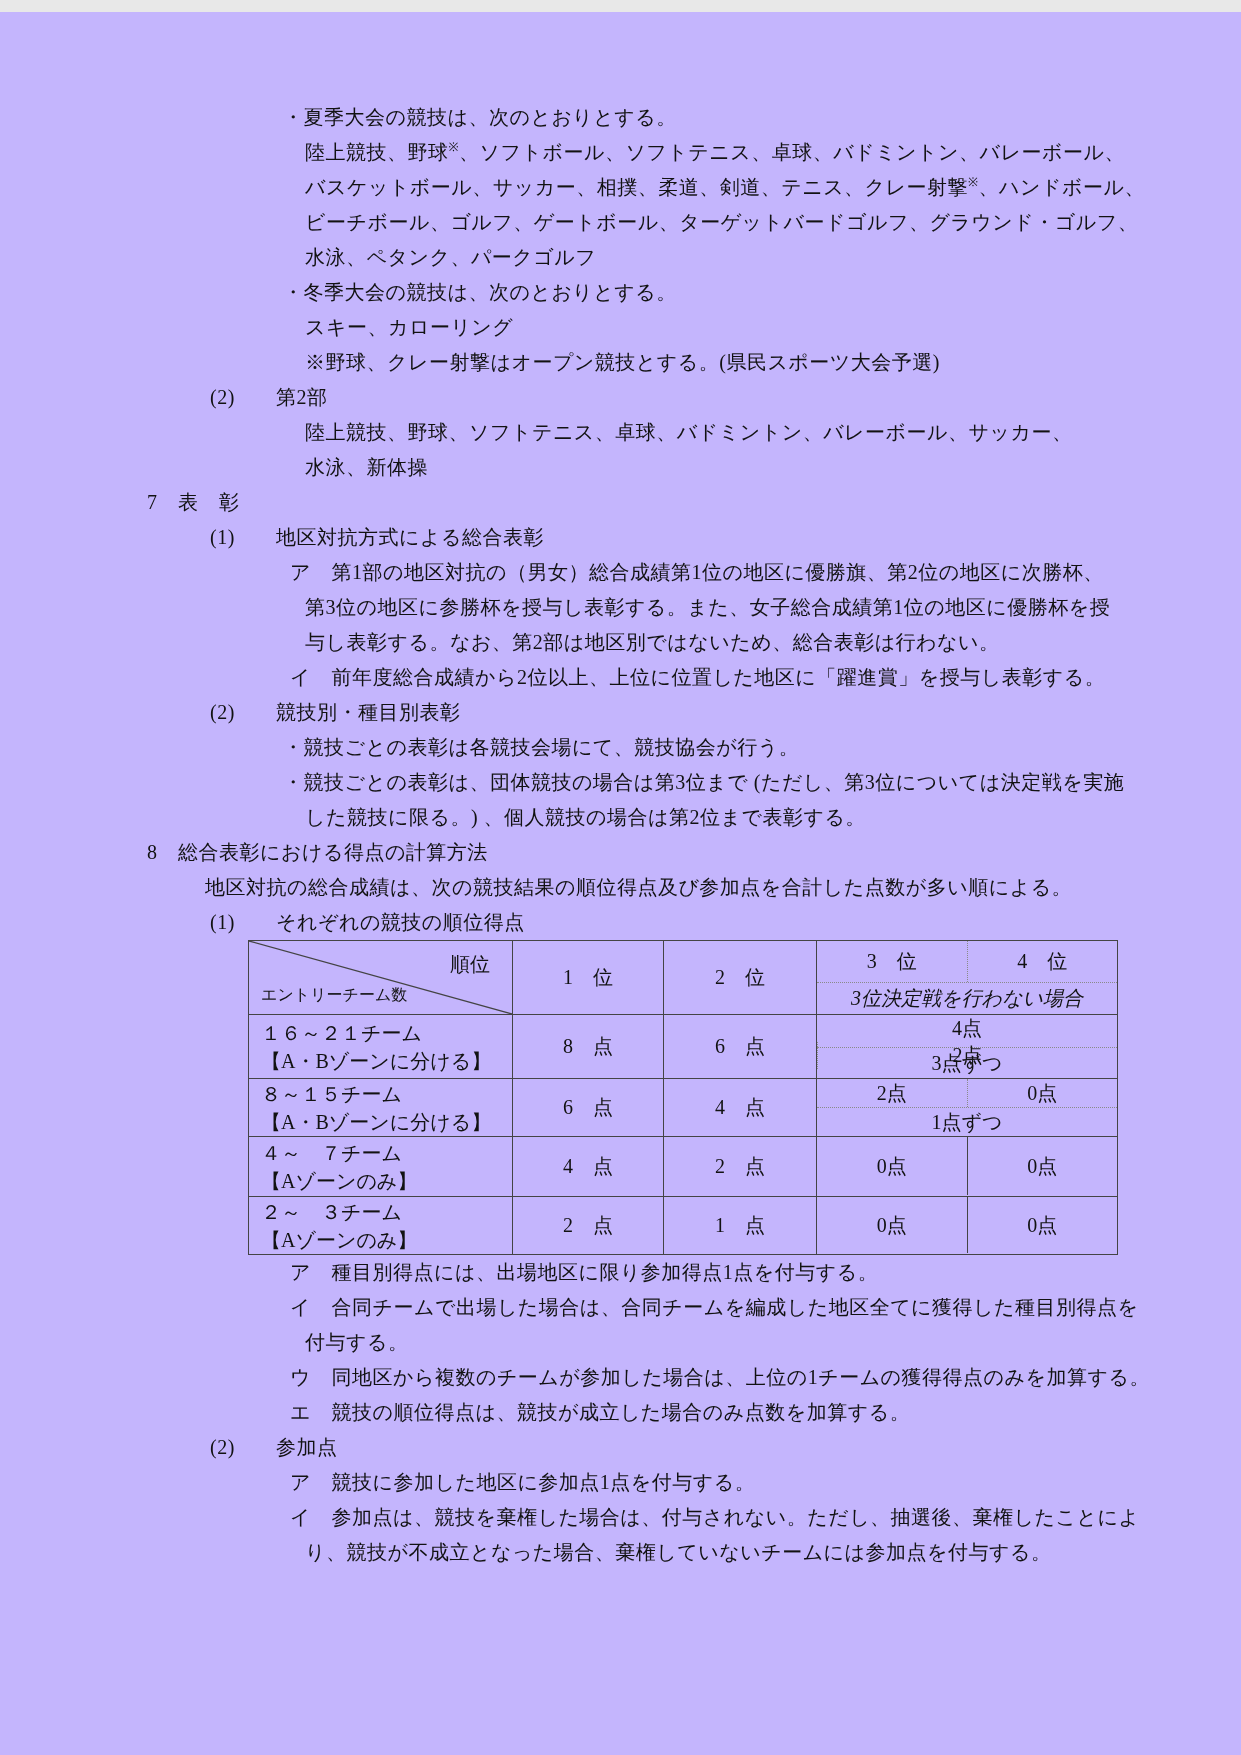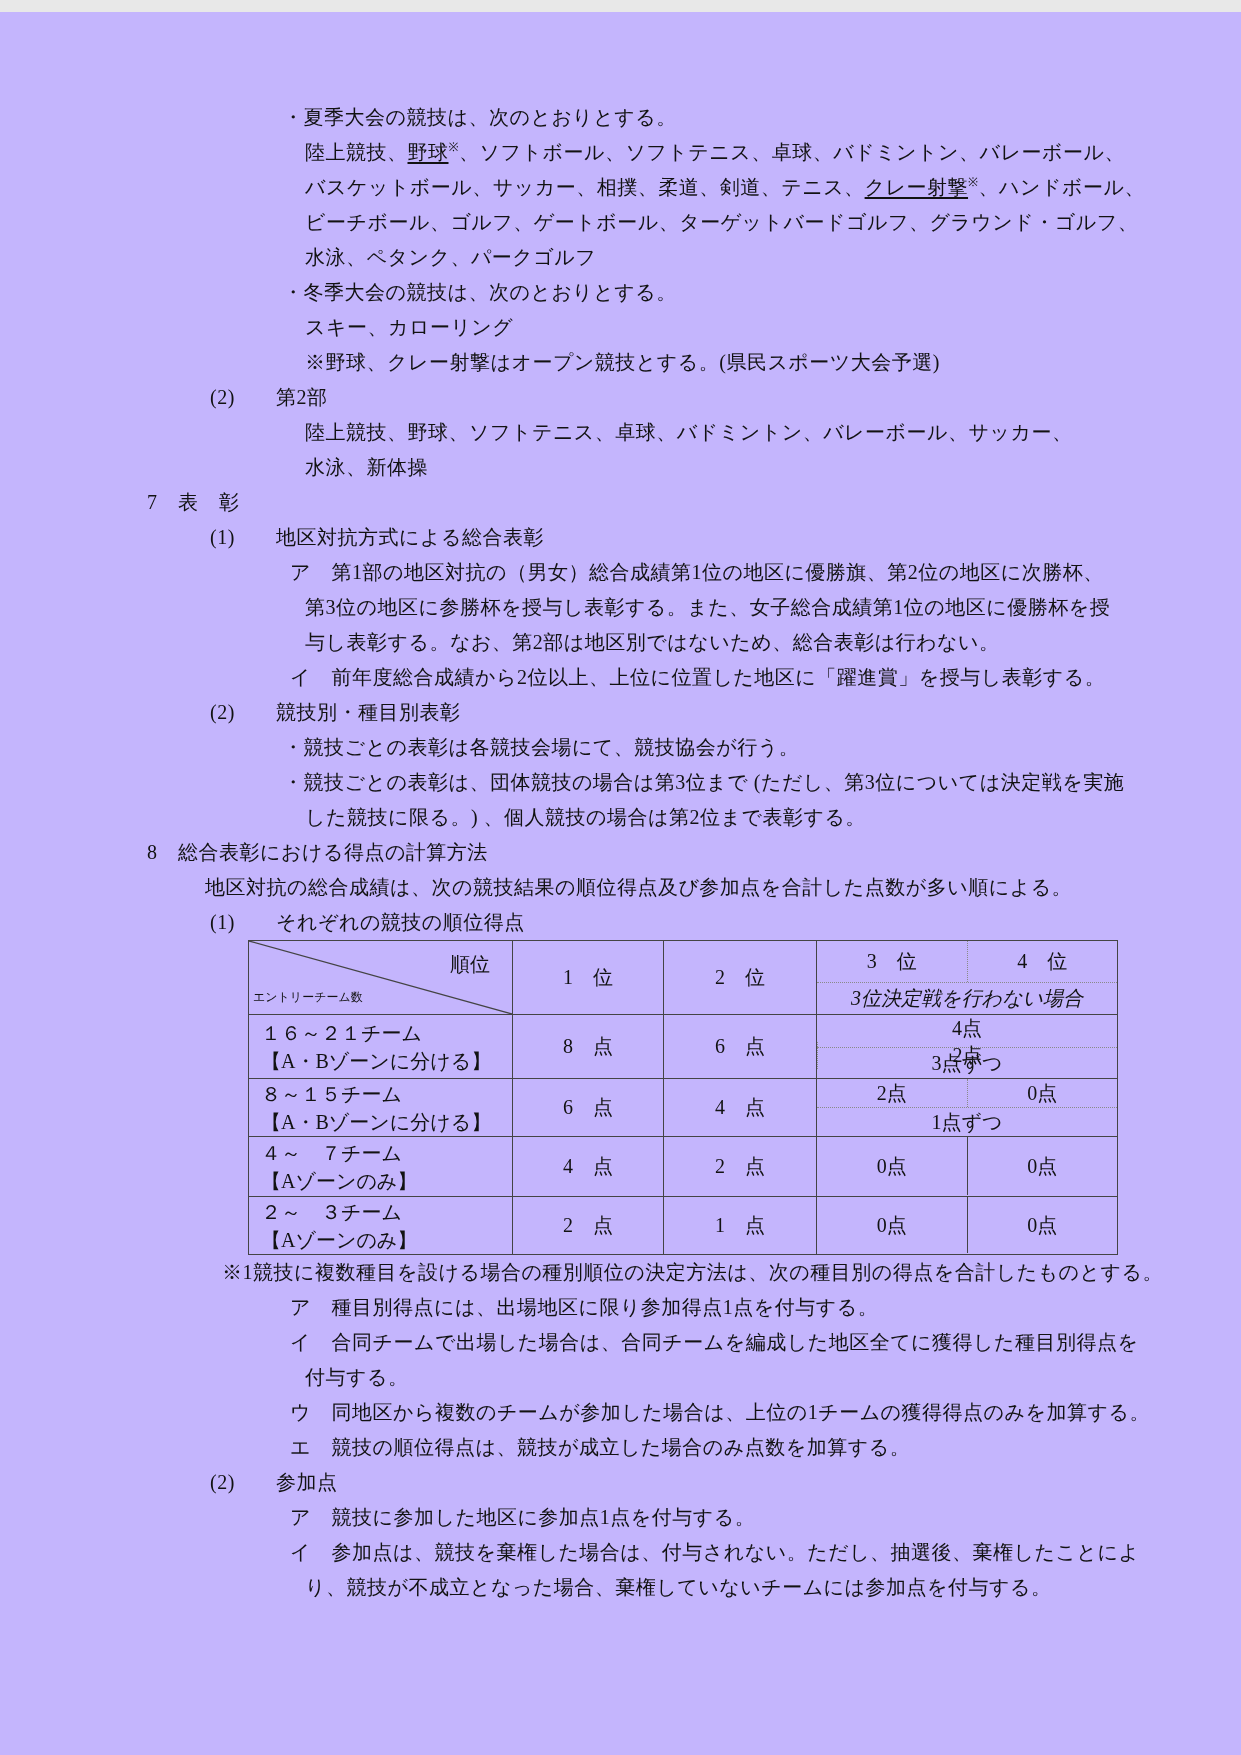--- a/index.html
+++ b/index.html
@@ -22,21 +22,21 @@
   }
   
   .i-h   {padding-left:147px;}  
   .i-p   {padding-left:210px;}  
   .i-intro{padding-left:205px;} 
   .i-note{padding-left:222px;}  
   .i-b   {padding-left:283px;}  
   .i-k   {padding-left:290px;}  
   .i-l   {padding-left:305px;}  
   .plabel{display:inline-block;width:66px;}
-  .u{text-decoration:underline;text-underline-offset:3px;}
+  .u{text-underline-offset:3px;}
   .ref{font-size:12px;vertical-align:super;line-height:0;}
 
   
   .score-table{
     border-collapse:collapse;
     margin-left:248px;
     width:869px;
     table-layout:fixed;
     font-size:20px;
   }
@@ -44,21 +44,21 @@
     border:1.6px solid #444;
     text-align:center;
     padding:0;
   }
   .tr-head{height:74px;} .tr-r1{height:64px;} .tr-r2{height:58px;}
   .tr-r3{height:60px;} .tr-r4{height:58px;}
 
   .diag-cell{position:relative;}
   .diag-line{position:absolute;left:0;top:0;width:100%;height:100%;display:block;}
   .corner-rank{position:absolute;top:10px;right:22px;font-size:20px;}
-  .corner-entry{position:absolute;left:4px;bottom:8px;font-size:12px;letter-spacing:0;}
+  .corner-entry{position:absolute;left:12px;bottom:8px;font-size:16px;letter-spacing:0;}
 
   .name-cell{text-align:left !important;padding-left:12px !important;}
   .name-cell div{line-height:28px;}
 
   .combo{vertical-align:top;}
   .combo-top{display:flex;align-items:center;border-bottom:1px dotted #8a8a8a;}
   .combo-bottom{text-align:center;}
   .half{flex:1;text-align:center;}
   .hdiv{border-left:1px dotted #8a8a8a;align-self:stretch;display:flex;align-items:center;justify-content:center;}
   .h-top{height:41px;} .h-bot{height:31px;line-height:31px;font-style:italic;}
@@ -189,21 +189,20 @@
         <td class="combo">
           <div class="combo-full r4-full">
             <div class="half">0点</div>
             <div class="half sdiv">0点</div>
           </div>
         </td>
       </tr>
     </tbody>
       </table>
 
-    <div class="ln i-note">※1競技に複数種目を設ける場合の種別順位の決定方法は、次の種目別の得点を合計したものとする。</div>
     <div class="ln i-k">ア　種目別得点には、出場地区に限り参加得点1点を付与する。</div>
     <div class="ln i-k">イ　合同チームで出場した場合は、合同チームを編成した地区全てに獲得した種目別得点を</div>
     <div class="ln i-l">付与する。</div>
     <div class="ln i-k">ウ　同地区から複数のチームが参加した場合は、上位の1チームの獲得得点のみを加算する。</div>
     <div class="ln i-k">エ　競技の順位得点は、競技が成立した場合のみ点数を加算する。</div>
 
     <div class="ln i-p"><span class="plabel">(2)</span><span>参加点</span></div>
     <div class="ln i-k">ア　競技に参加した地区に参加点1点を付与する。</div>
     <div class="ln i-k">イ　参加点は、競技を棄権した場合は、付与されない。ただし、抽選後、棄権したことによ</div>
     <div class="ln i-l">り、競技が不成立となった場合、棄権していないチームには参加点を付与する。</div>

